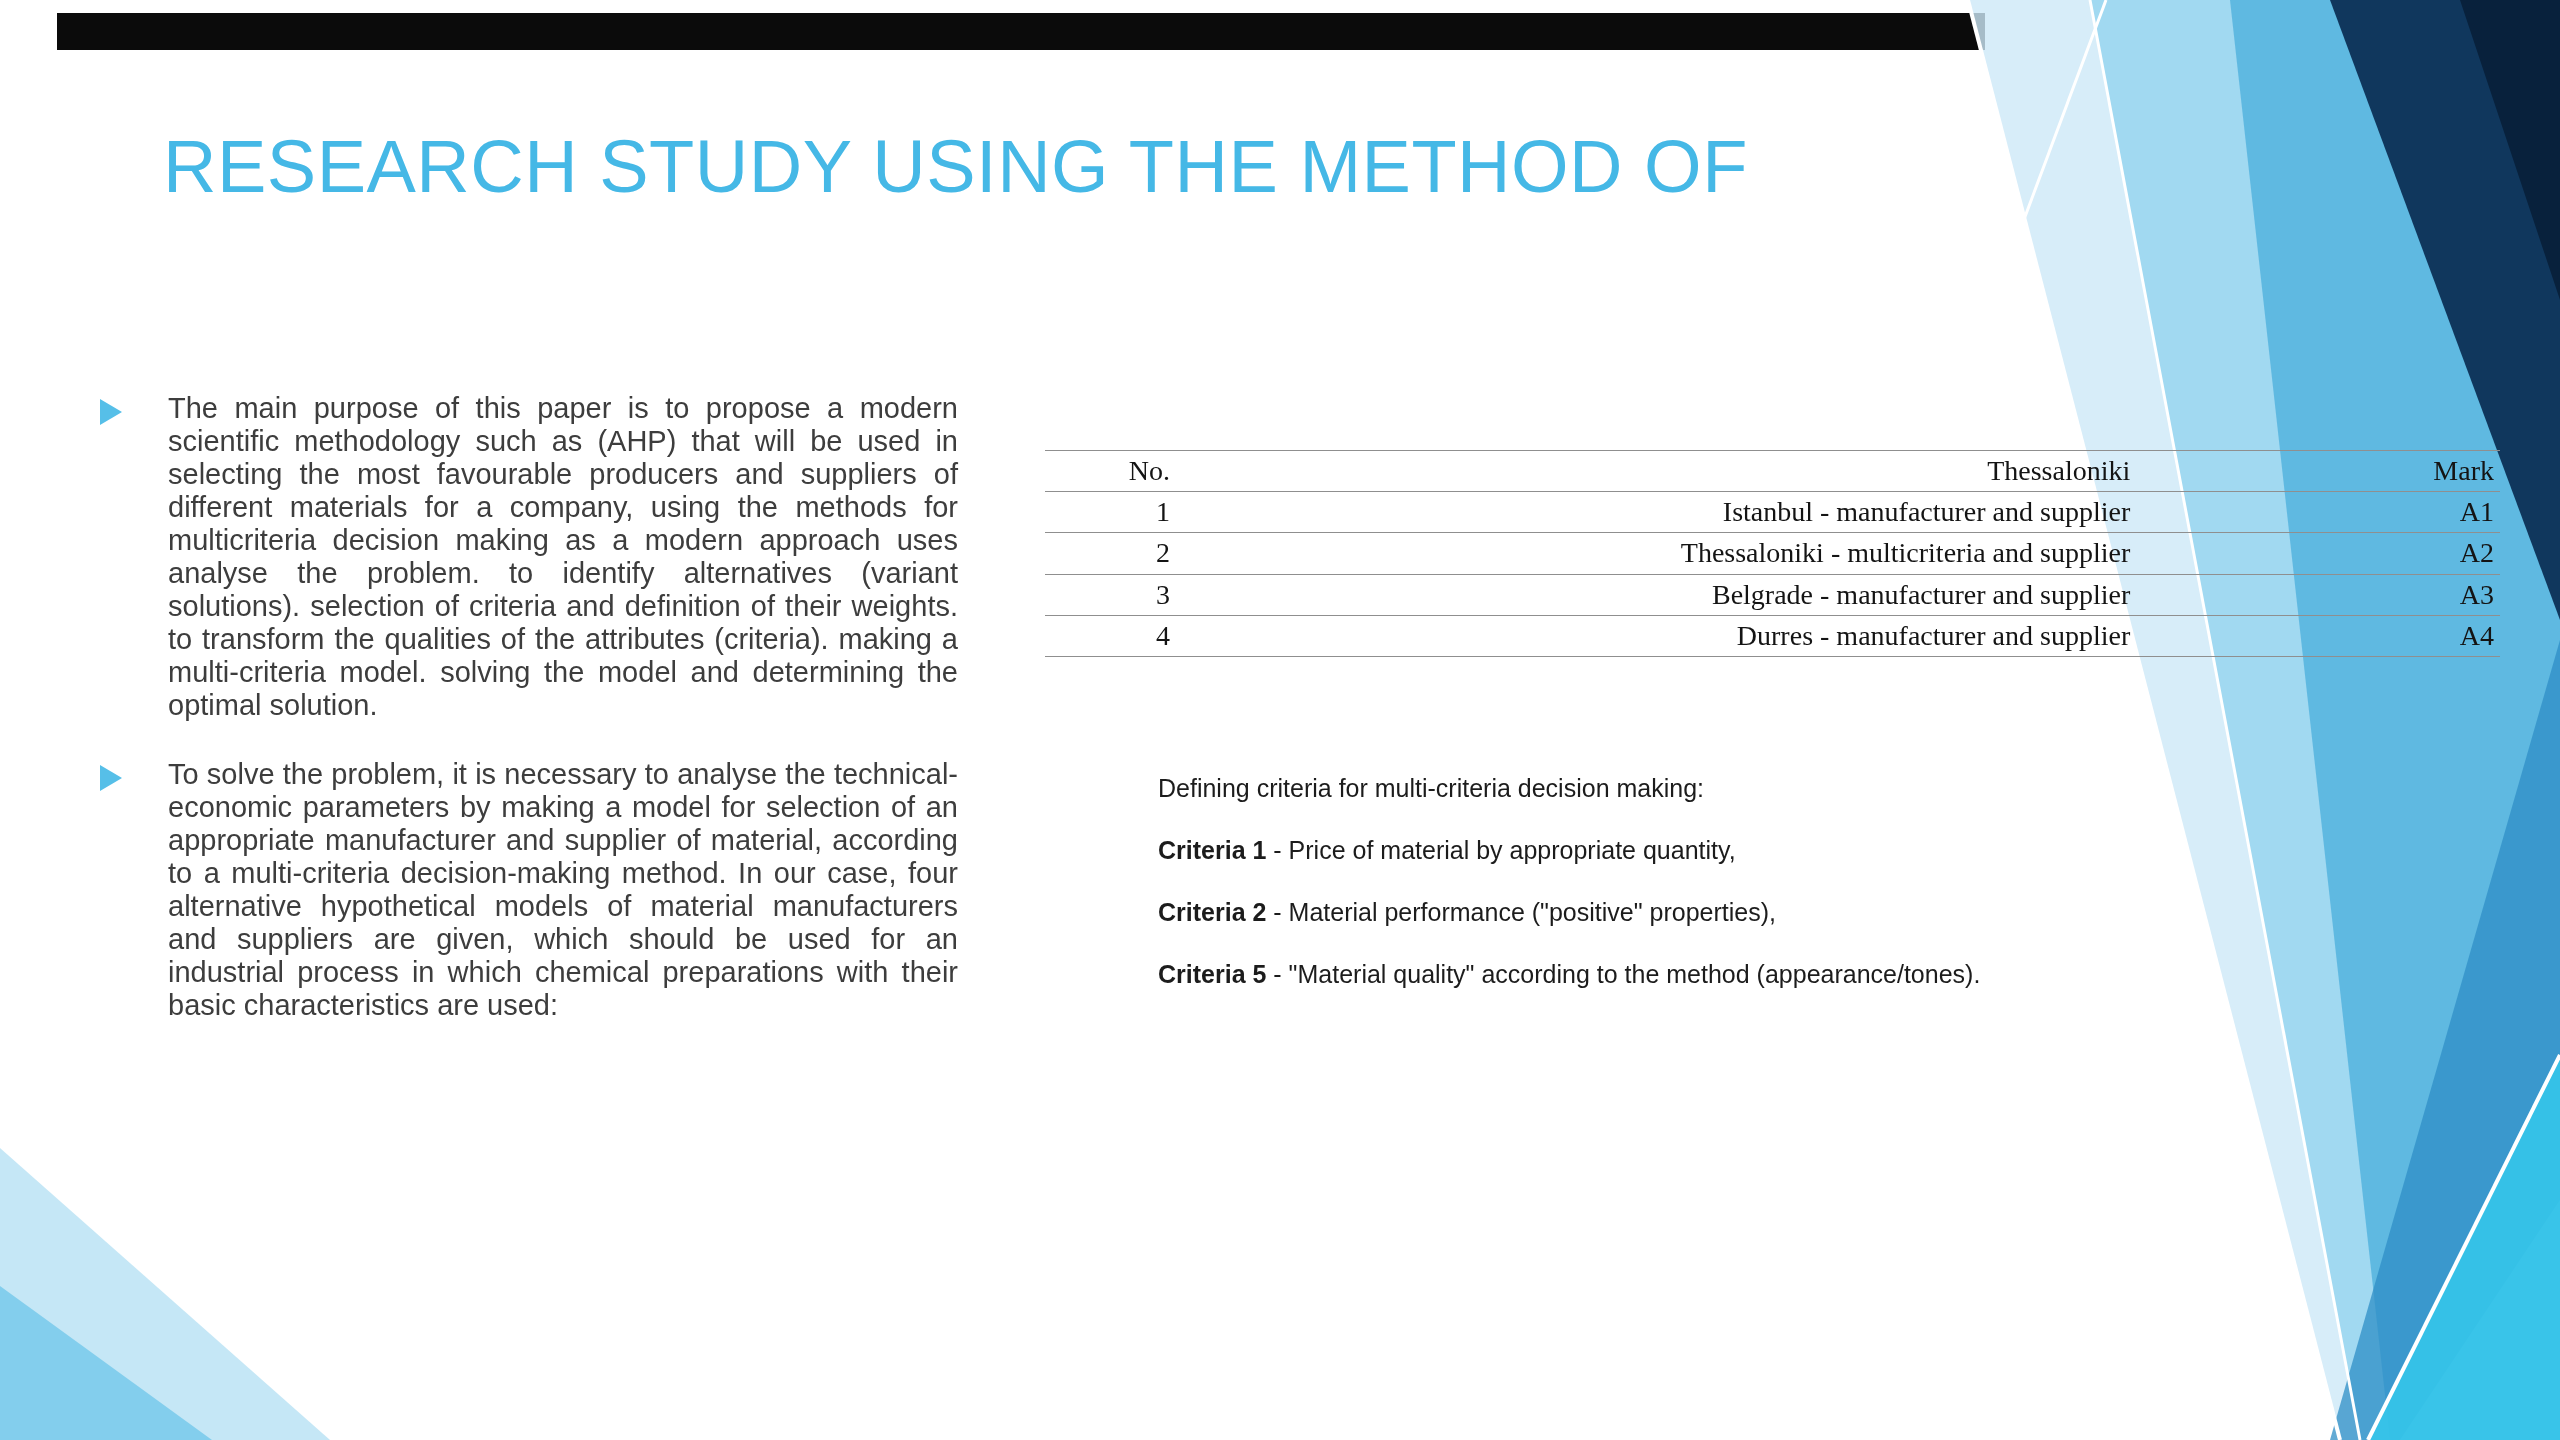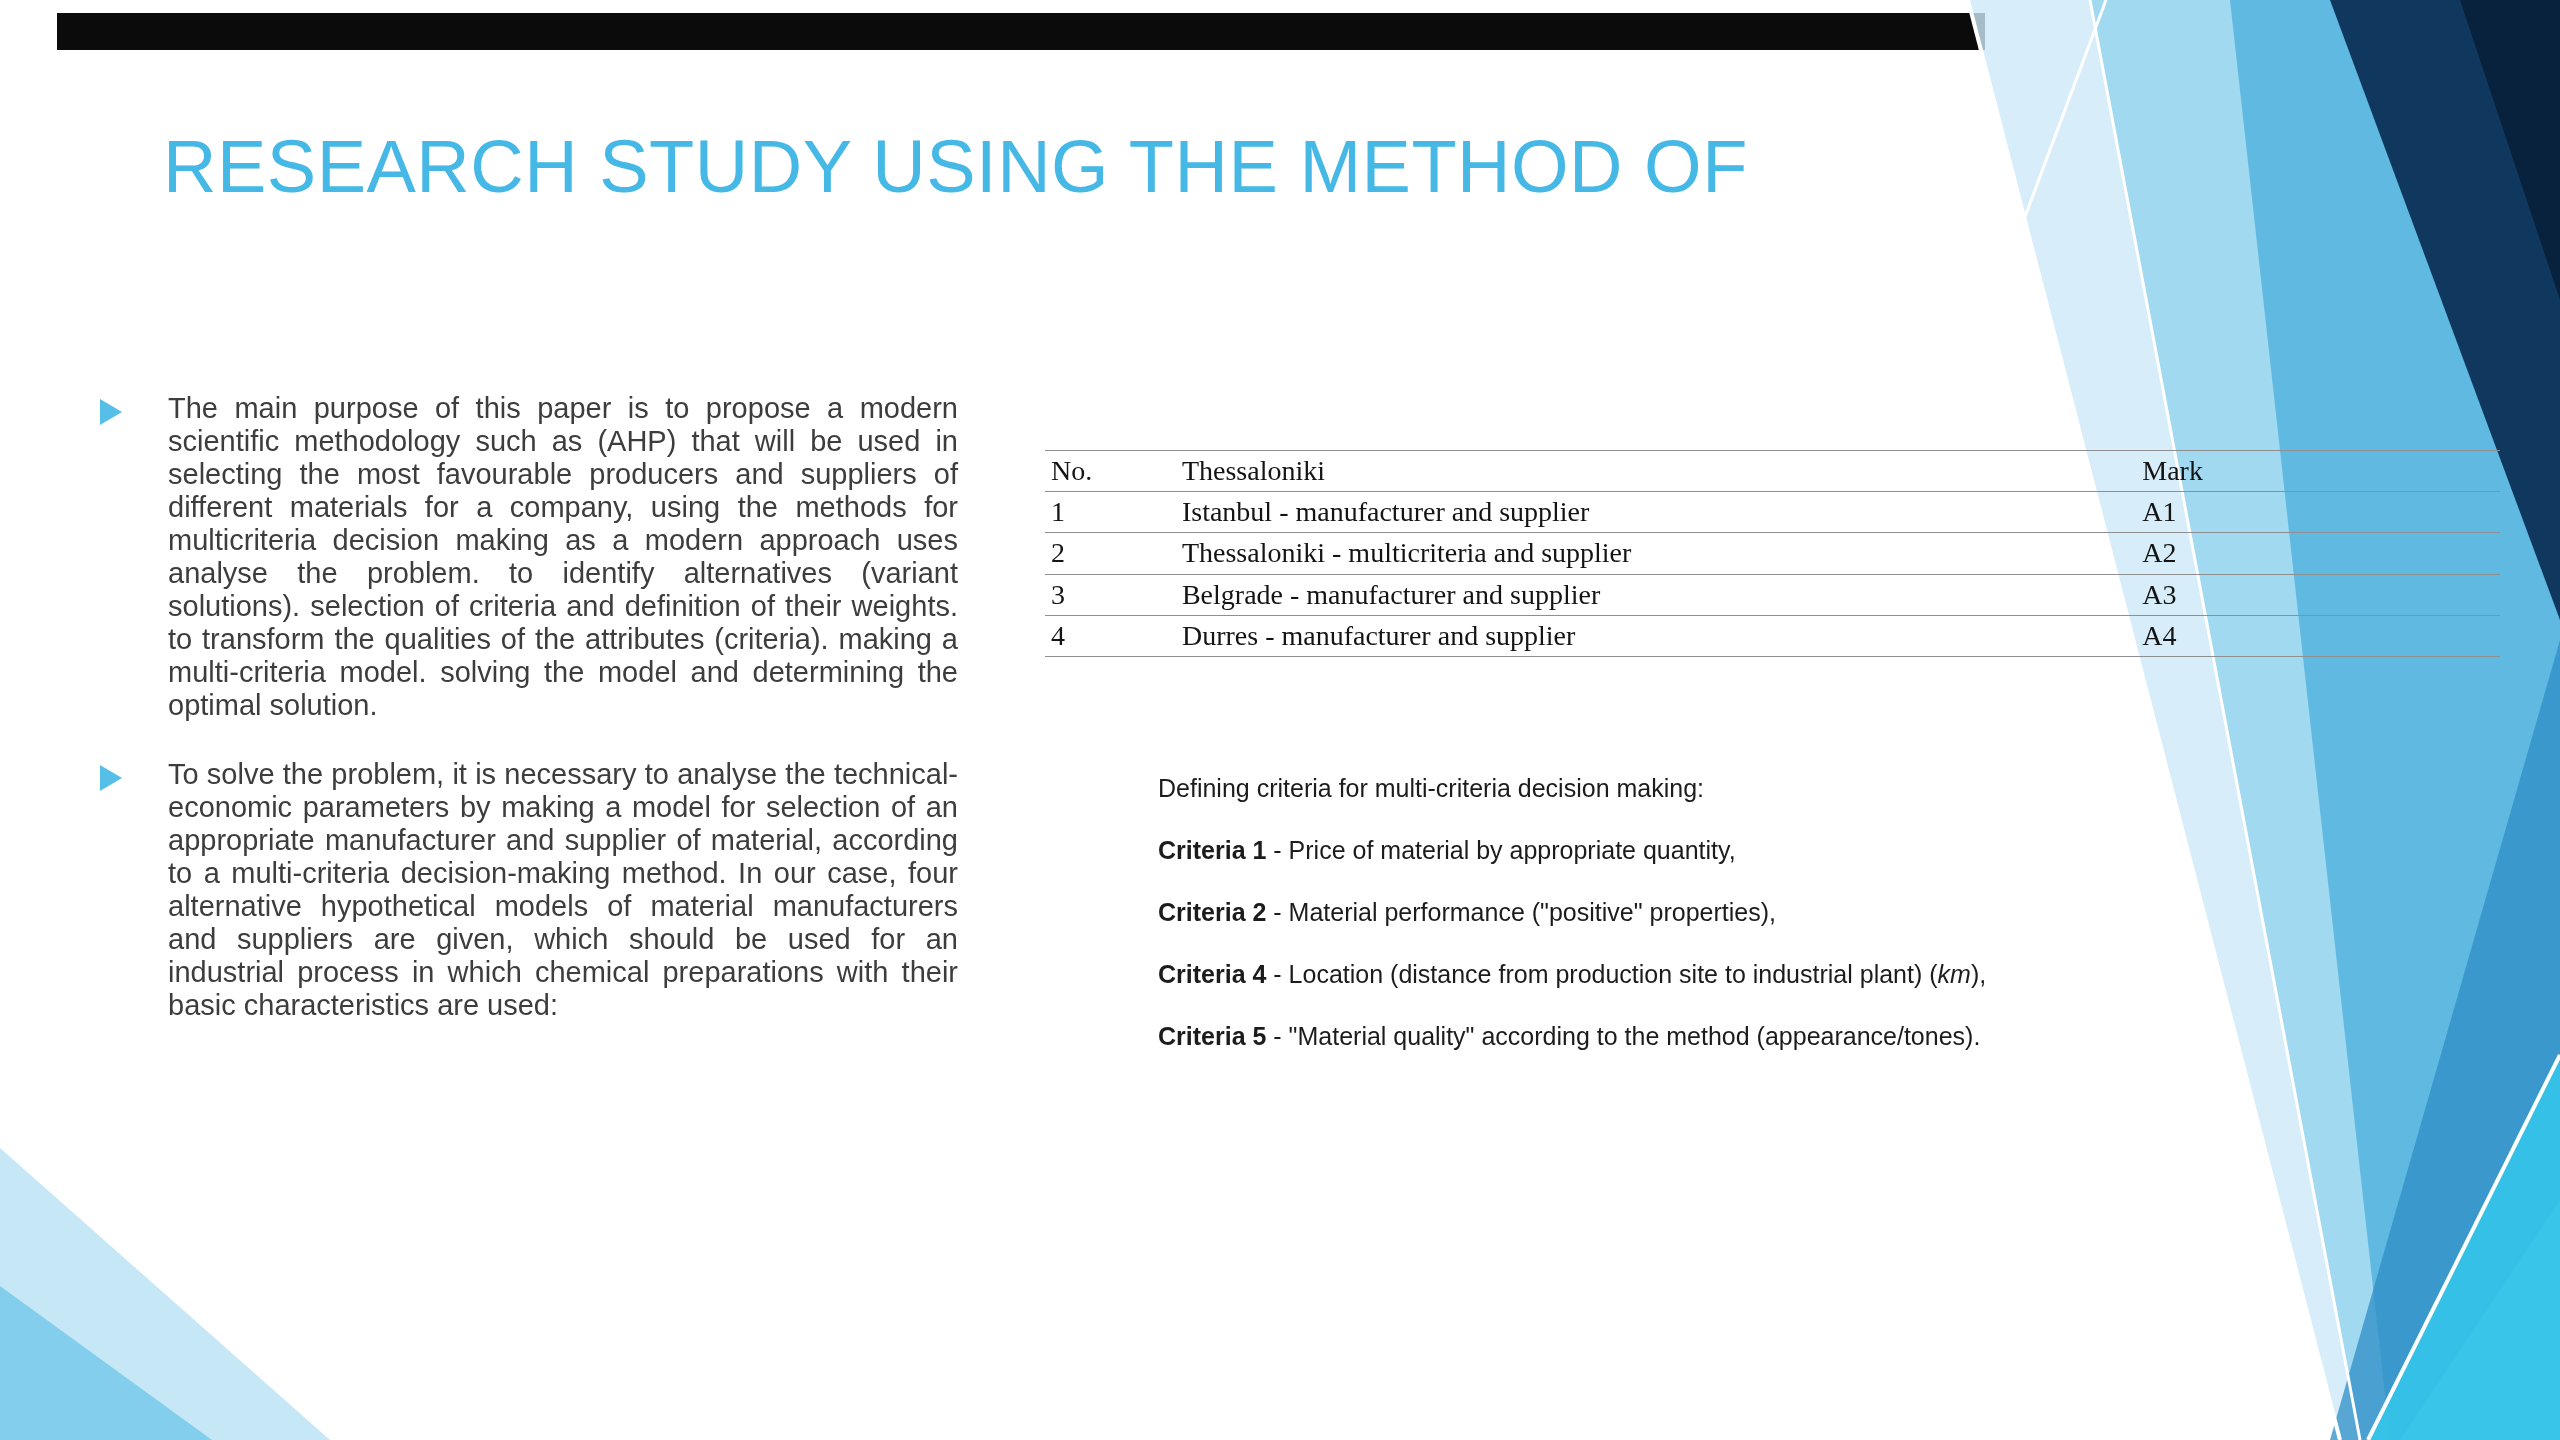--- a/index.html
+++ b/index.html
@@ -60,21 +60,21 @@
     width: 1455px;
     z-index: 2;
     border-collapse: collapse;
     font-family: "Liberation Serif", serif;
     font-size: 28px;
     color: #141414;
   }
   .alt-table th, .alt-table td {
     border-top: 1px solid #8f8f8f;
     padding: 4px 6px;
-    text-align: left;
+    text-align: right;
     font-weight: 400;
     line-height: 1.15;
   }
   .alt-table tbody tr:last-child td { border-bottom: 1px solid #8f8f8f; }
   .col-no { width: 9%; }
   .col-alt { width: 66%; }
   .col-mark { width: 25%; }
   .criteria {
     position: absolute;
     left: 1158px;
@@ -161,17 +161,16 @@
         <td>Durres - manufacturer and supplier</td>
         <td>A4</td>
       </tr>
     </tbody>
   </table>
 
   <div class="criteria">
     <p>Defining criteria for multi-criteria decision making:</p>
     <p><b>Criteria 1</b><span> - Price of material by appropriate quantity,</span><i></i><span></span></p>
     <p><b>Criteria 2</b><span> - Material performance ("positive" properties),</span><i></i><span></span></p>
-    <p><b>Criteria 4</b><span> - Location (distance from production site to industrial plant) (</span><i>km</i><span>),</span></p>
     <p><b>Criteria 5</b><span> - "Material quality" according to the method (appearance/tones).</span><i></i><span></span></p>
   </div>
 
 </div>
 
 </body></html>

